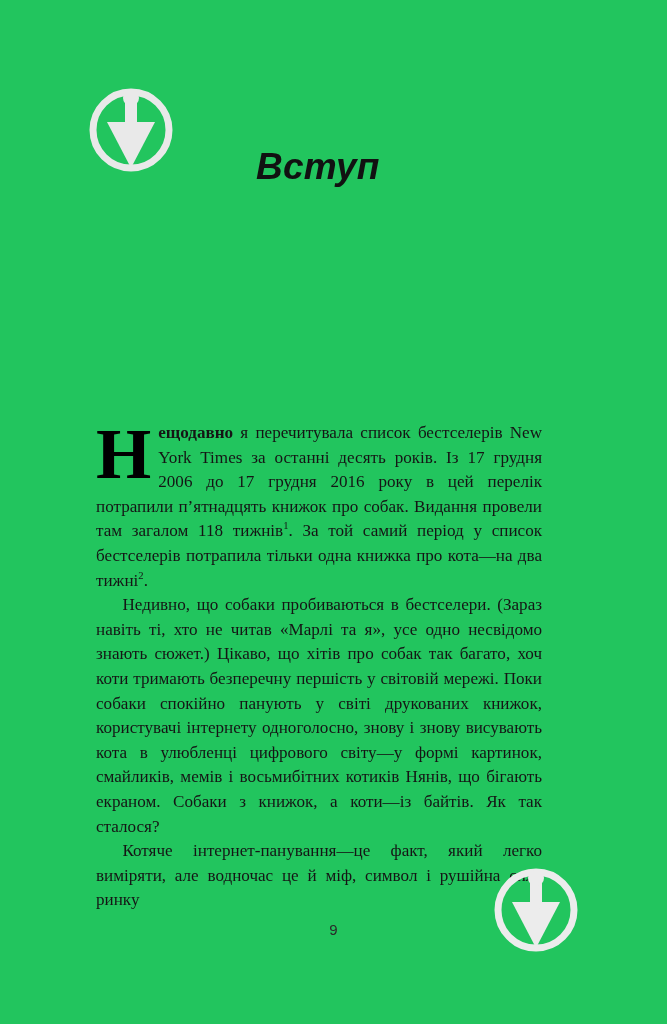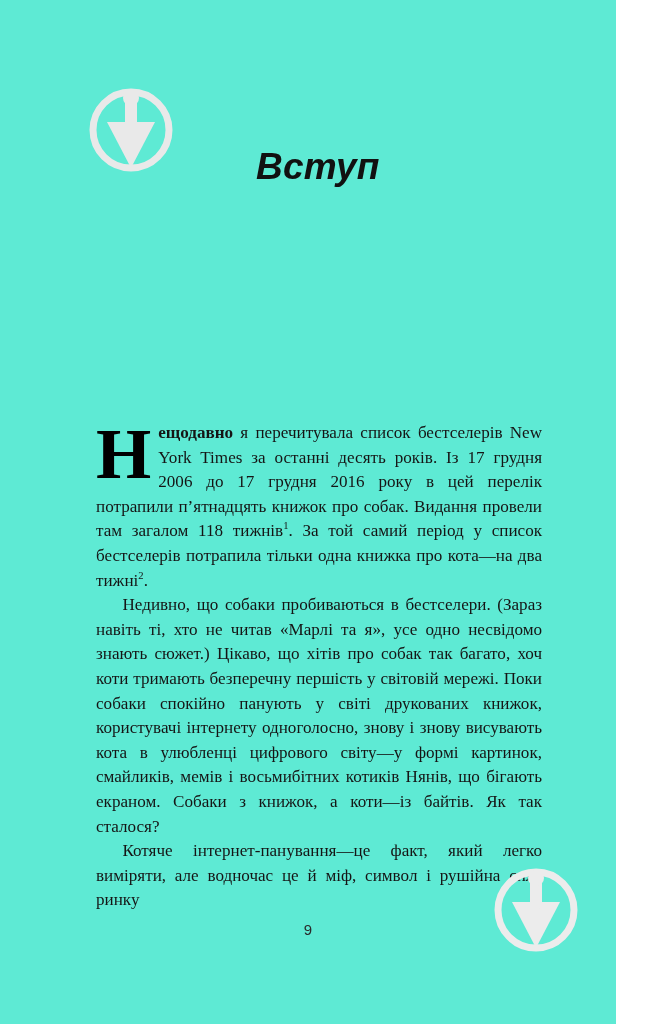--- a/index.html
+++ b/index.html
@@ -2,23 +2,23 @@
 <html><head>
 <meta charset="utf-8">
 <style>
   html, body {
     margin: 0;
     padding: 0;
     background: #ffffff;
   }
   .page {
     position: relative;
-    width: 616px;
+    width: 667px;
     height: 1024px;
-    background: #5eead4;
+    background: #22c55e;
     overflow: hidden;
     font-family: "Liberation Serif", "DejaVu Serif", serif;
     color: #1a1a1a;
   }
 
   
   .watermark {
     position: absolute;
     opacity: 1;
   }

